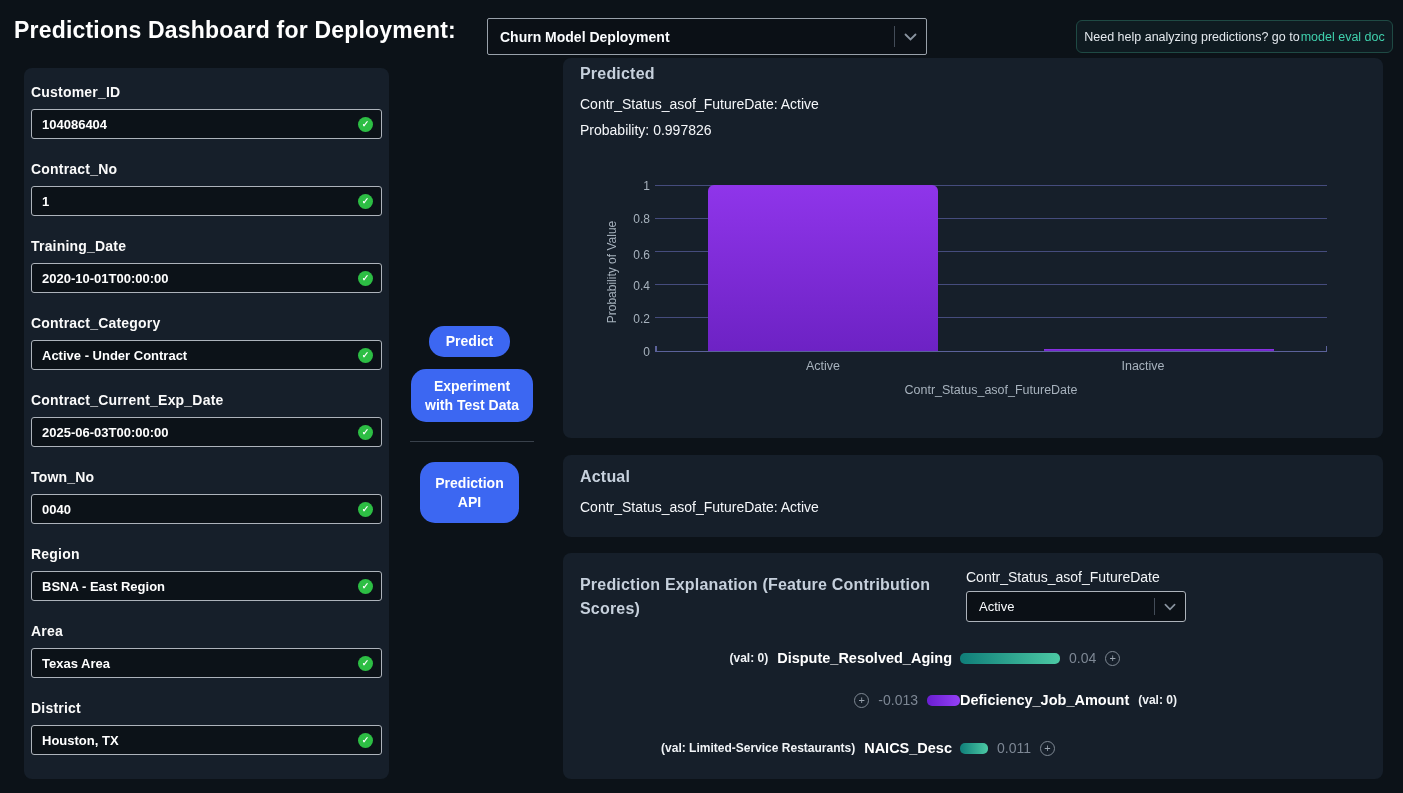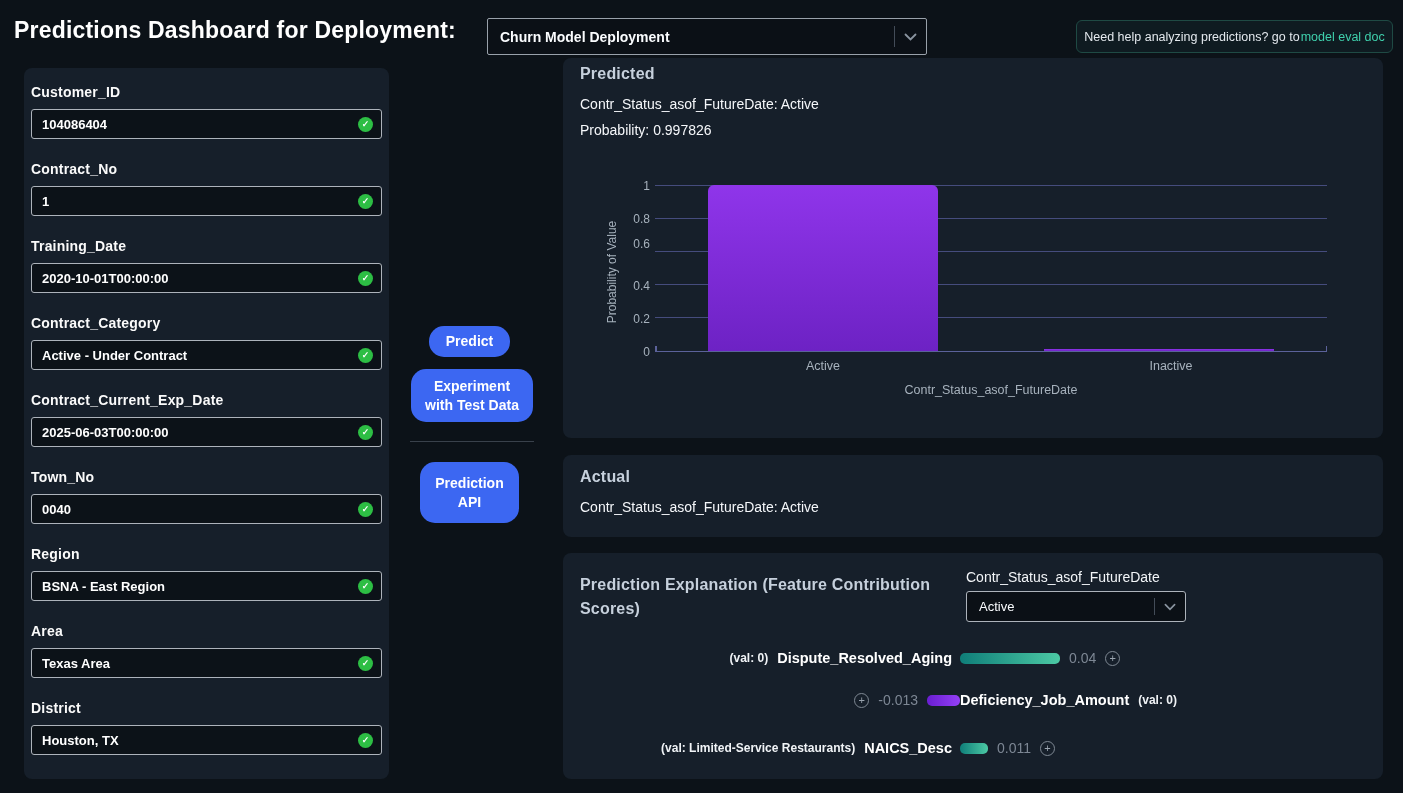--- a/index.html
+++ b/index.html
@@ -205,25 +205,25 @@
         <div class="gridline" style="bottom: 60%;"></div>
         <div class="gridline" style="bottom: 80%;"></div>
         <div class="gridline" style="bottom: 100%;"></div>
         <div class="bar" style="left: 53px; width: 230px; height: 165.639px; --top: #8f35ea; --bot: #6d22c4; border-radius: 6px 6px 0px 0px;"></div>
         <div class="bar" style="left: 389px; width: 230px; height: 2px; --top: #8f35ea; --bot: #6d22c4;"></div>
       </div>
     <div class="xlabel">Contr_Status_asof_FutureDate</div>
   <span class="ytick" style="top: 287px;">0</span>
       <span class="ytick" style="top: 253.8px; padding-left: 10px;">0.2</span>
       <span class="ytick" style="top: 220.6px;">0.4</span>
-      <span class="ytick" style="top: 179px;">0.6</span>
+      <span class="ytick" style="top: 190px;">0.6</span>
       <span class="ytick" style="top: 154.2px;">0.8</span>
       <span class="ytick" style="top: 121px;">1</span>
       <span class="xtick" style="left: 260px; top: 301px;">Active</span>
-      <span class="xtick" style="left: 608px; top: 301px;">Inactive</span>
+      <span class="xtick" style="left: 580px; top: 301px;">Inactive</span>
     </div>
 </section>
 
 <section class="panel actual-panel">
   <div class="sec-title" style="top:13px">Actual</div>
   <div class="body-line" style="top:44px">Contr_Status_asof_FutureDate: Active</div>
 </section>
 
 <section class="panel explain-panel">
   <div class="sec-title explain-title">Prediction Explanation (Feature Contribution Scores)</div>

